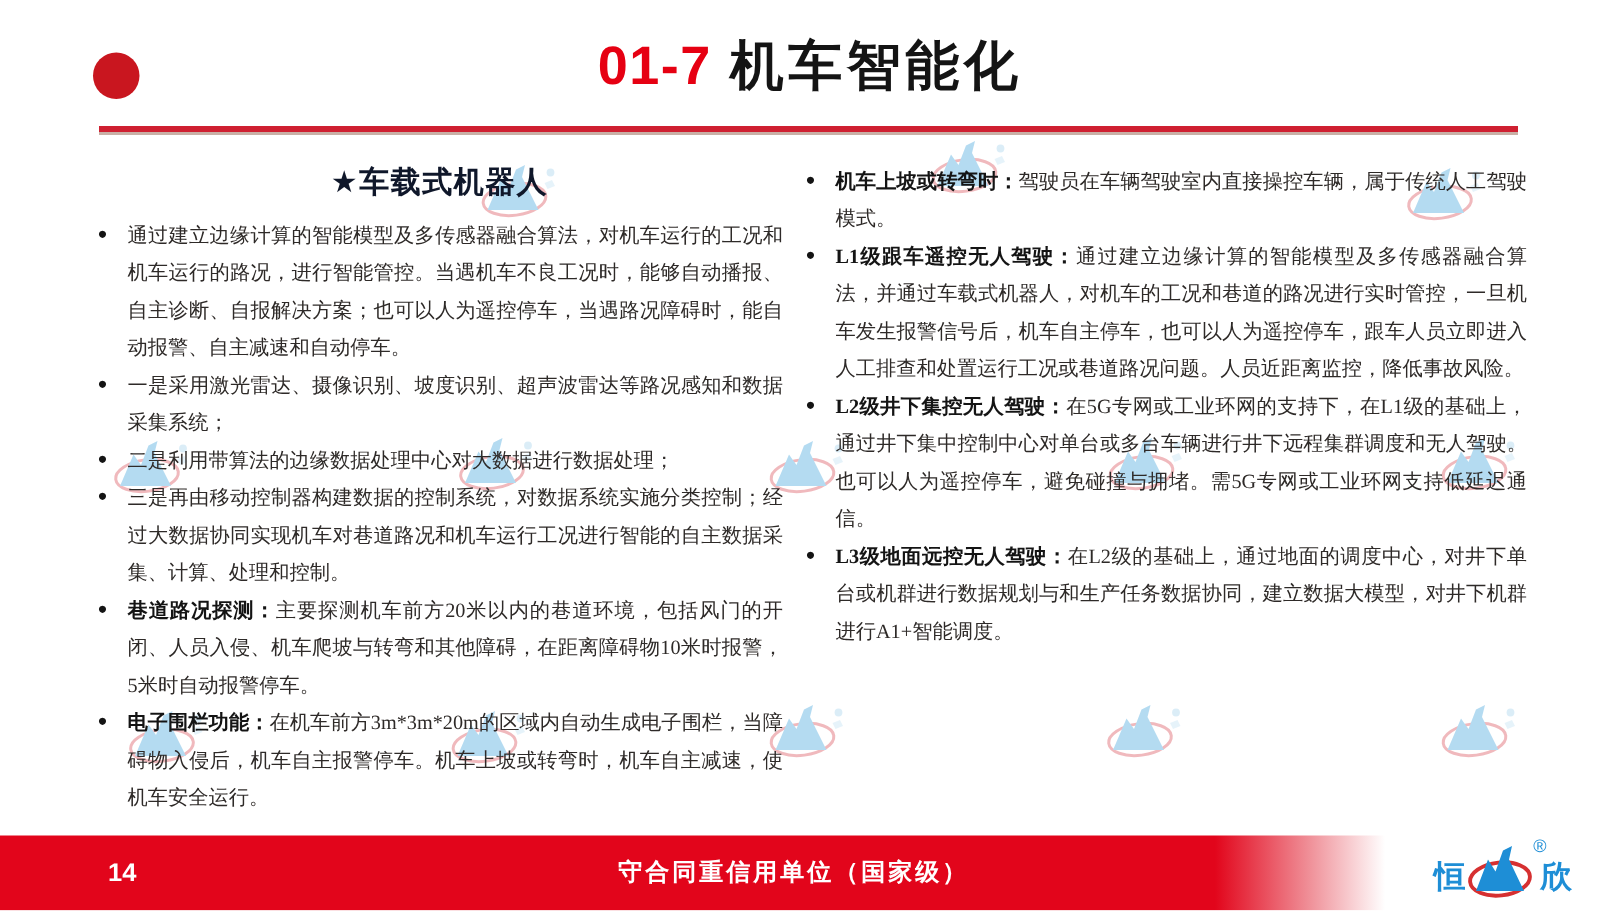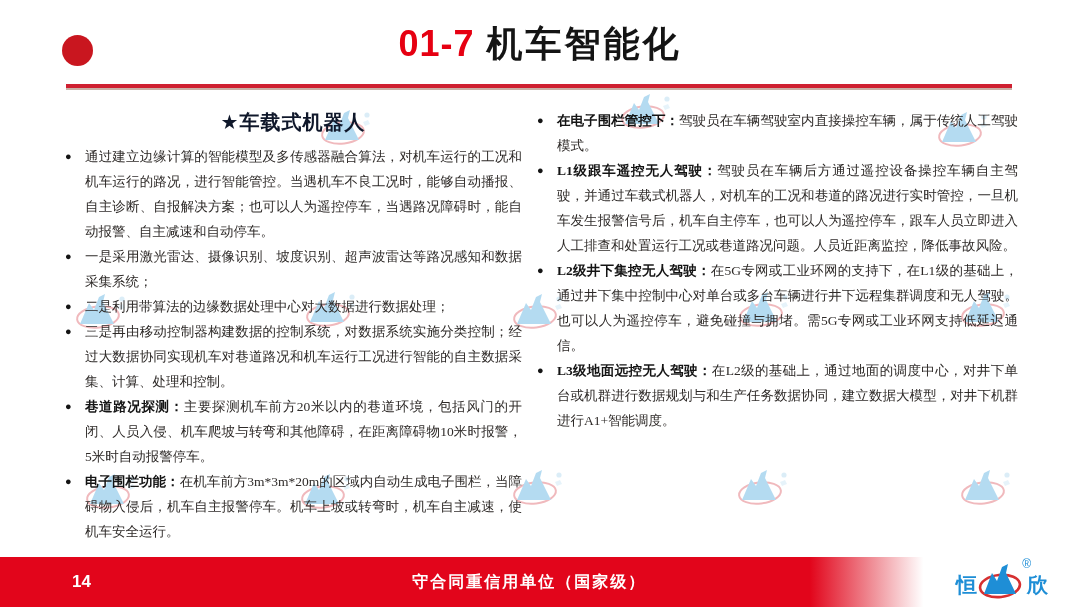--- a/index.html
+++ b/index.html
@@ -147,22 +147,22 @@
         <li class="bullet"><span class="marker">●</span><span class="lead"></span><span>一是采用激光雷达、摄像识别、坡度识别、超声波雷达等路况感知和数据采集系统；</span></li>
         <li class="bullet"><span class="marker">●</span><span class="lead"></span><span>二是利用带算法的边缘数据处理中心对大数据进行数据处理；</span></li>
         <li class="bullet"><span class="marker">●</span><span class="lead"></span><span>三是再由移动控制器构建数据的控制系统，对数据系统实施分类控制；经过大数据协同实现机车对巷道路况和机车运行工况进行智能的自主数据采集、计算、处理和控制。</span></li>
         <li class="bullet"><span class="marker">●</span><span class="lead">巷道路况探测：</span><span>主要探测机车前方20米以内的巷道环境，包括风门的开闭、人员入侵、机车爬坡与转弯和其他障碍，在距离障碍物10米时报警，5米时自动报警停车。</span></li>
         <li class="bullet"><span class="marker">●</span><span class="lead">电子围栏功能：</span><span>在机车前方3m*3m*20m的区域内自动生成电子围栏，当障碍物入侵后，机车自主报警停车。机车上坡或转弯时，机车自主减速，使机车安全运行。</span></li>
       </ul>
     </section>
 
     <section class="col right">
       <ul class="bullets">
-        <li class="bullet"><span class="marker">●</span><span class="lead">在电子围栏管控下：</span><span>驾驶员在车辆驾驶室内直接操控车辆，属于传统人工驾驶模式。</span></li>
-        <li class="bullet"><span class="marker">●</span><span class="lead">L1级跟车遥控无人驾驶：</span><span>驾驶员在车辆后方通过遥控设备操控车辆自主驾驶，并通过车载式机器人，对机车的工况和巷道的路况进行实时管控，一旦机车发生报警信号后，机车自主停车，也可以人为遥控停车，跟车人员立即进入人工排查和处置运行工况或巷道路况问题。人员近距离监控，降低事故风险。</span></li>
+        <li class="bullet"><span class="marker">●</span><span class="lead">机车上坡或转弯时：</span><span>驾驶员在车辆驾驶室内直接操控车辆，属于传统人工驾驶模式。</span></li>
+        <li class="bullet"><span class="marker">●</span><span class="lead">L1级跟车遥控无人驾驶：</span><span>通过建立边缘计算的智能模型及多传感器融合算法，并通过车载式机器人，对机车的工况和巷道的路况进行实时管控，一旦机车发生报警信号后，机车自主停车，也可以人为遥控停车，跟车人员立即进入人工排查和处置运行工况或巷道路况问题。人员近距离监控，降低事故风险。</span></li>
         <li class="bullet"><span class="marker">●</span><span class="lead">L2级井下集控无人驾驶：</span><span>在5G专网或工业环网的支持下，在L1级的基础上，通过井下集中控制中心对单台或多台车辆进行井下远程集群调度和无人驾驶。也可以人为遥控停车，避免碰撞与拥堵。需5G专网或工业环网支持低延迟通信。</span></li>
         <li class="bullet"><span class="marker">●</span><span class="lead">L3级地面远控无人驾驶：</span><span>在L2级的基础上，通过地面的调度中心，对井下单台或机群进行数据规划与和生产任务数据协同，建立数据大模型，对井下机群进行A1+智能调度。</span></li>
       </ul>
     </section>
 
   </main>
 
   <footer class="footer-bar">
     <span class="page-num">14</span>
     <span class="slogan">守合同重信用单位（国家级）</span>

